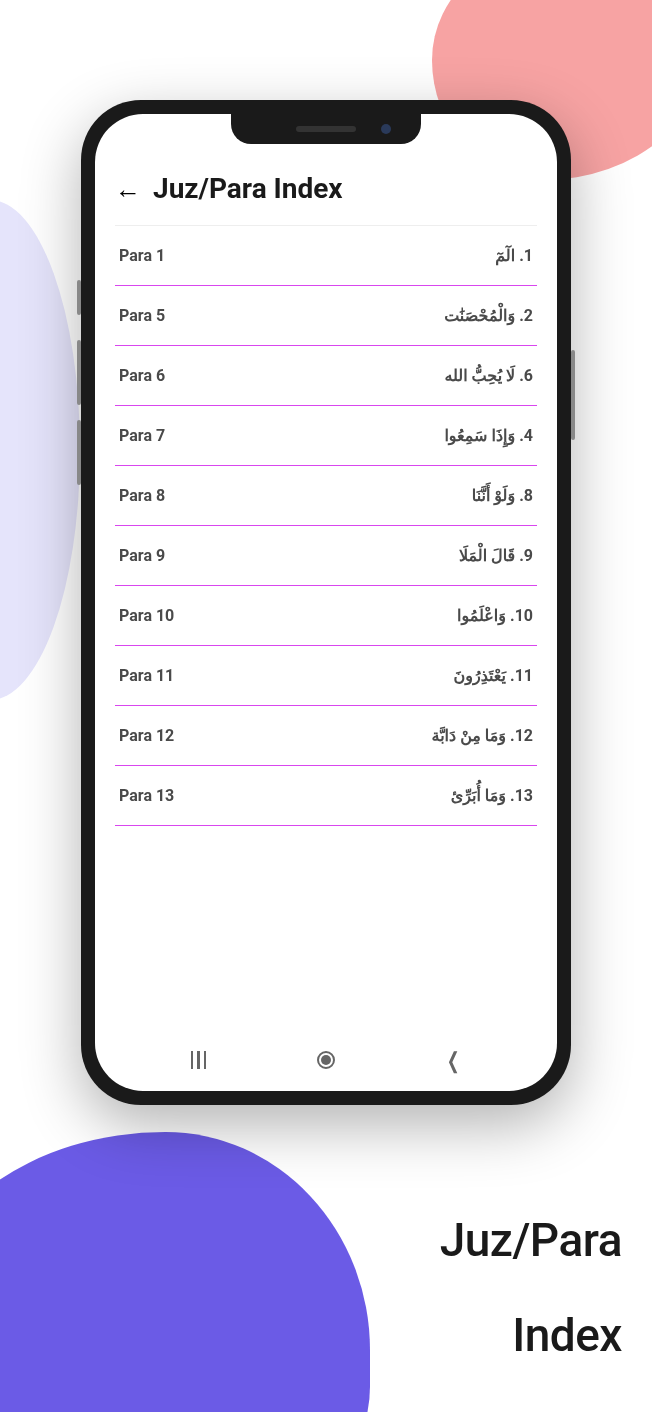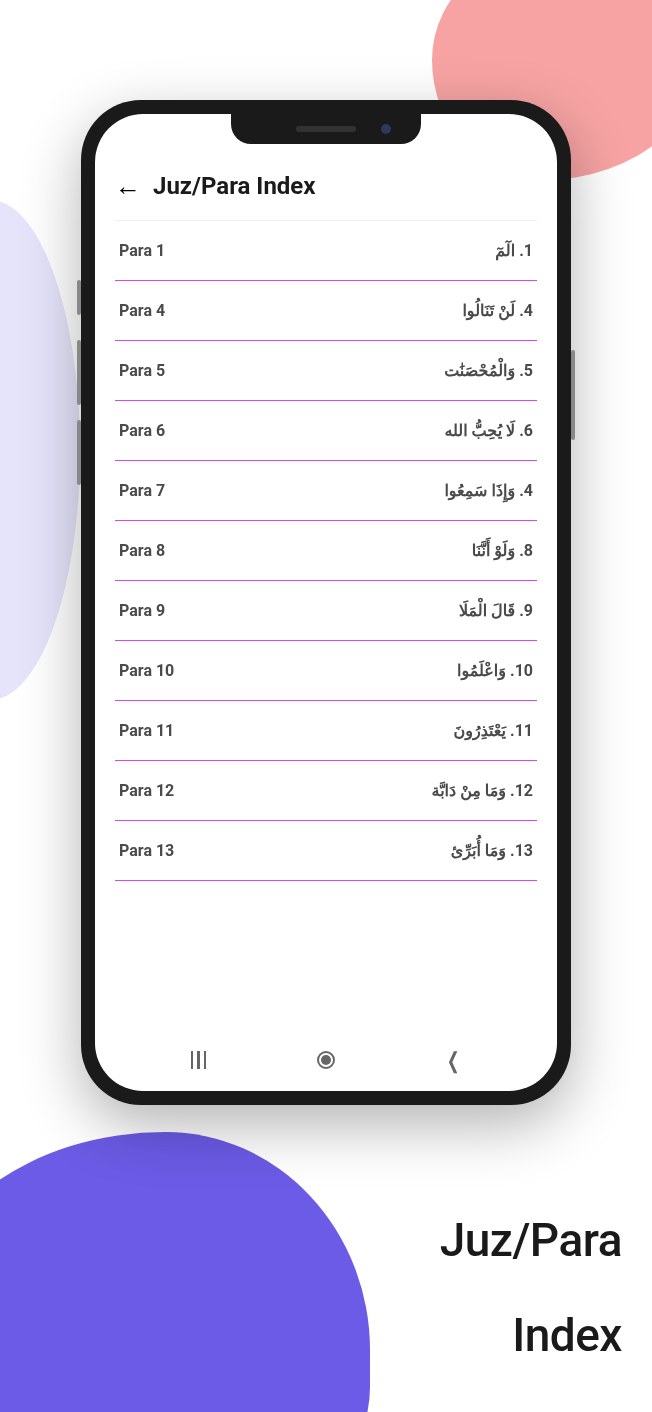--- a/index.html
+++ b/index.html
@@ -124,21 +124,21 @@
       padding: 18px 20px 10px 20px;
       gap: 12px;
     }
     .back-arrow {
       font-size: 26px;
       color: #000;
       cursor: pointer;
       line-height: 1;
     }
     .header-title {
-      font-size: 24px;
+      font-size: 28px;
       font-weight: 700;
       color: #1a1a1a;
     }
     
     .list {
       flex: 1;
       overflow-y: hidden;
       padding: 0 20px;
     }
     .list-item {
@@ -253,26 +253,22 @@
         <span class="back-arrow">←</span>
         <span class="header-title">Juz/Para Index</span>
       </div>
 
       <div class="list" id="list">
           <div class="list-item">
             <span class="item-left">Para 1</span>
             <span class="item-right">1. الٓمٓ</span>
           </div>
           <div class="list-item">
-            <span class="item-left">Para 4</span>
-            <span class="item-right">4. لَنْ تَنَالُوا</span>
-          </div>
-          <div class="list-item">
             <span class="item-left">Para 5</span>
-            <span class="item-right">5. وَالْمُحْصَنَٰت</span>
+            <span class="item-right">2. وَالْمُحْصَنَٰت</span>
           </div>
           <div class="list-item">
             <span class="item-left">Para 6</span>
             <span class="item-right">6. لَا يُحِبُّ الله</span>
           </div>
           <div class="list-item">
             <span class="item-left">Para 7</span>
             <span class="item-right">4. وَإِذَا سَمِعُوا</span>
           </div>
           <div class="list-item">

